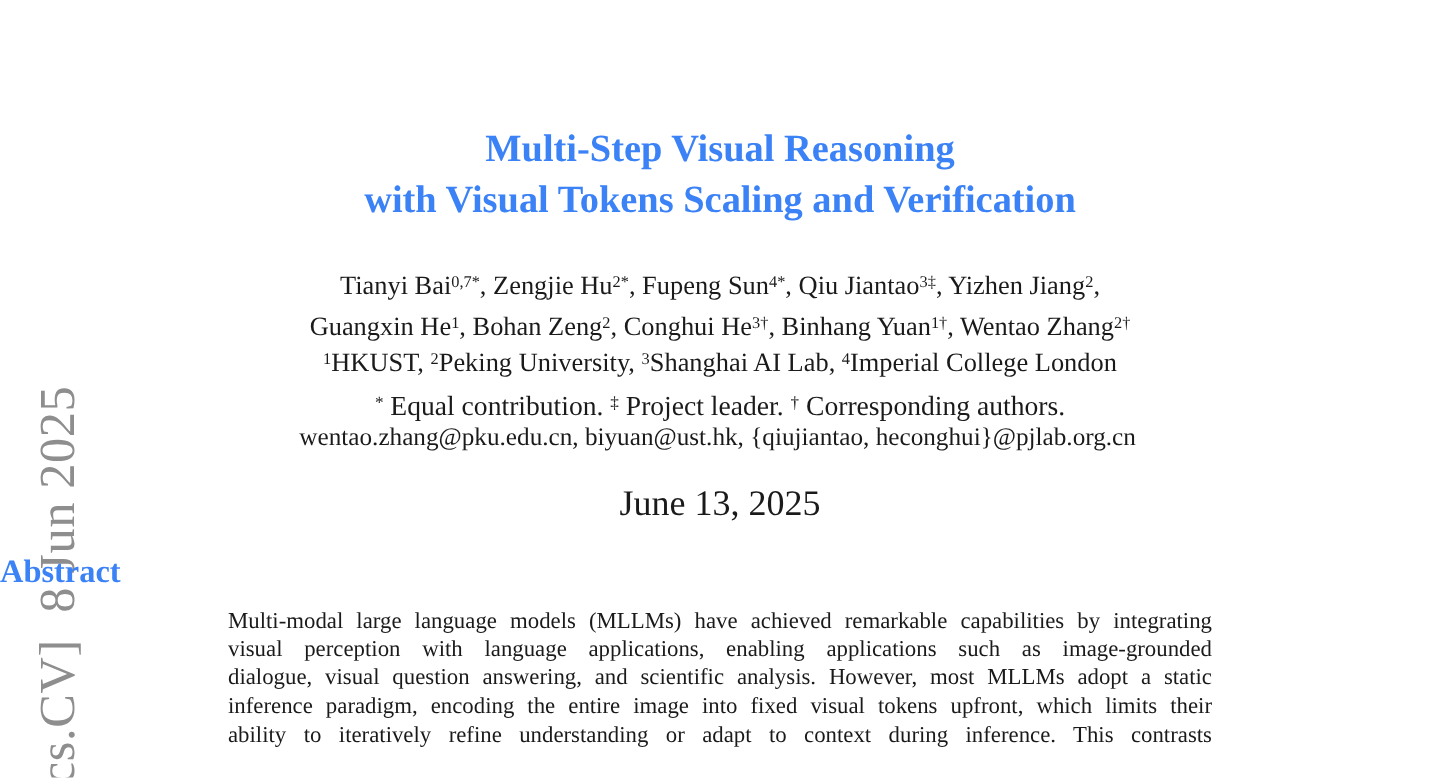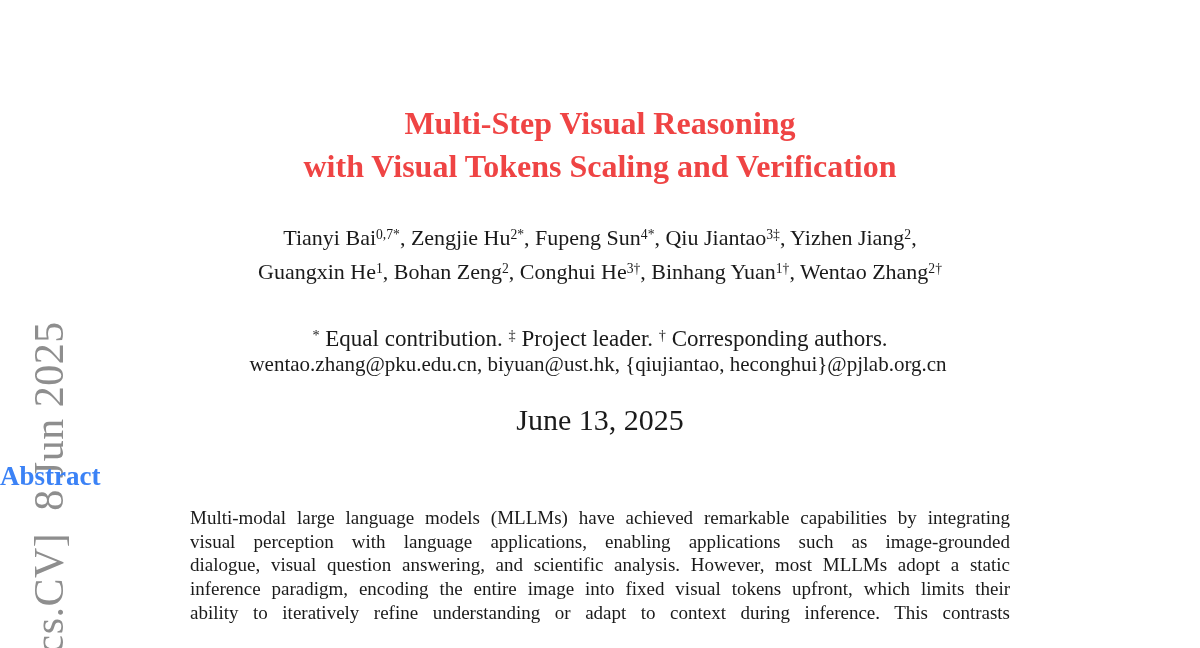--- a/index.html
+++ b/index.html
@@ -24,21 +24,21 @@
     white-space: pre;
     letter-spacing: 0.5px;
   }
 
   .title-block {
     position: absolute; left: 0; right: 0; top: 102px;
     text-align: center;
     font-weight: bold;
     font-size: 32px;
     line-height: 43px;
-    color: #ef4444;
+    color: #3b82f6;
   }
 
   .authors-block {
     position: absolute; left: 0; right: 0; top: 221px;
     text-align: center;
     font-size: 22px;
     line-height: 34px;
   }
 
   .affiliations {
@@ -103,20 +103,21 @@
   <div class="title-block">
     <div>Multi-Step Visual Reasoning</div>
     <div>with Visual Tokens Scaling and Verification</div>
   </div>
 
   <div class="authors-block">
     <div>Tianyi Bai<sup>0,7*</sup>, Zengjie Hu<sup>2*</sup>, Fupeng Sun<sup>4*</sup>, Qiu Jiantao<sup>3‡</sup>, Yizhen Jiang<sup>2</sup>,</div>
     <div>Guangxin He<sup>1</sup>, Bohan Zeng<sup>2</sup>, Conghui He<sup>3†</sup>, Binhang Yuan<sup>1†</sup>, Wentao Zhang<sup>2†</sup></div>
   </div>
 
+  <div class="affiliations"><sup>1</sup>HKUST, <sup>2</sup>Peking University, <sup>3</sup>Shanghai AI Lab, <sup>4</sup>Imperial College London</div>
 
   <div class="contributions"><sup>*</sup> Equal contribution. <sup>‡</sup> Project leader. <sup>†</sup> Corresponding authors.</div>
 
   <div class="emails">wentao.zhang@pku.edu.cn, biyuan@ust.hk, {qiujiantao, heconghui}@pjlab.org.cn</div>
 
   <div class="date">June 13, 2025</div>
 
   <div class="abstract-heading">Abstract</div>
 
   <div class="abstract-body">

